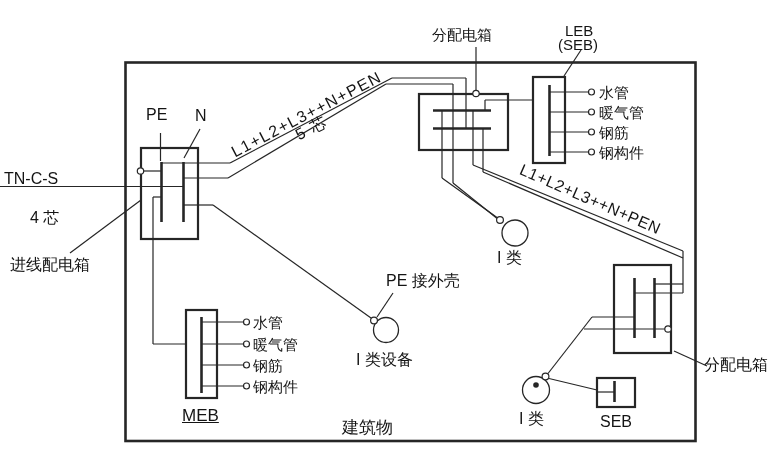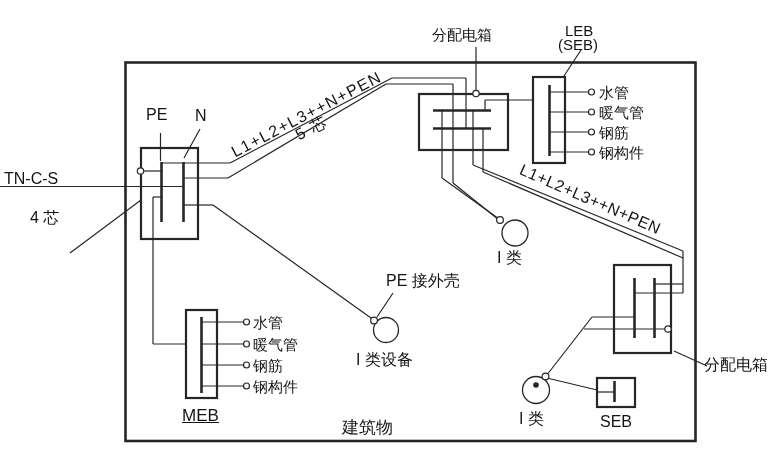--- a/index.html
+++ b/index.html
@@ -142,20 +142,21 @@
       <g>
         <rect x="597" y="378" width="38" height="29" stroke-width="2.2"></rect>
         <line x1="597" y1="392" x2="614" y2="392"></line>
         <line x1="614.5" y1="381" x2="614.5" y2="402" stroke-width="2.6"></line>
       </g>
     </g>
   </svg>
 
   <div class="lbl f16" style="left:4px;top:170px;">TN-C-S</div>
   <div class="lbl f16" style="left:30px;top:209px;">4 芯</div>
+  <div class="lbl f16" style="left:10px;top:256px;">进线配电箱</div>
   <div class="lbl f16" style="left:146px;top:106px;">PE</div>
   <div class="lbl f16" style="left:195px;top:107px;">N</div>
 
   <div class="lbl f16 rot-up" style="left:237px;top:143px;">L1+L2+L3++N+PEN</div>
   <div class="lbl f16 rot-up" style="left:301px;top:126px;">5 芯</div>
 
   <div class="lbl f15" style="left:432px;top:26px;">分配电箱</div>
   <div class="lbl f15" style="left:565px;top:5px;margin-top:17px;">LEB</div>
   <div class="lbl f15" style="left:558px;top:26px;margin-top:10px;">(SEB)</div>
 

